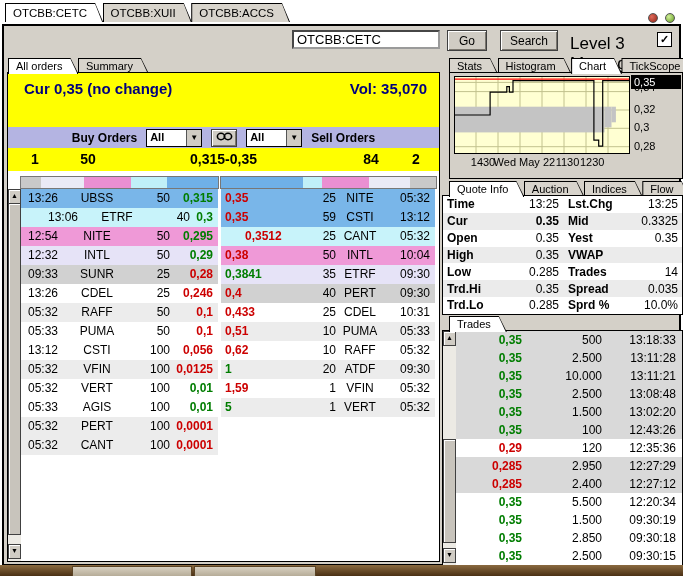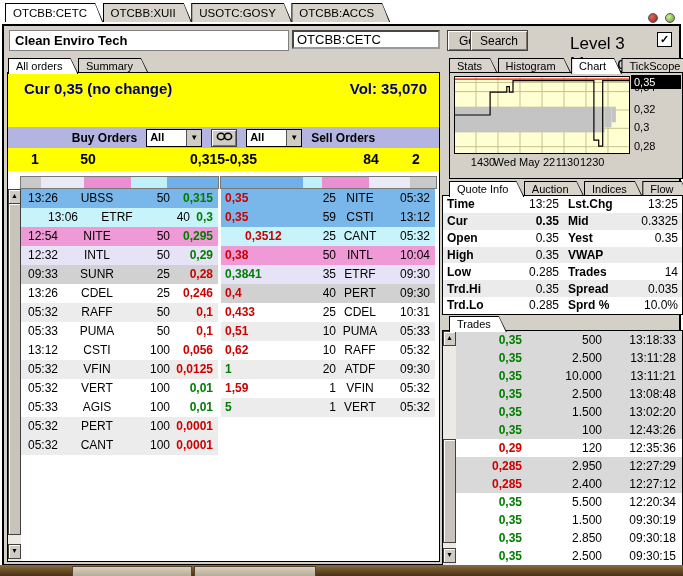--- a/index.html
+++ b/index.html
@@ -22,21 +22,21 @@
   #window{position:absolute;left:2px;top:24px;width:675px;height:538px;border:2px solid #000;background:#d4d0c8;}
   
   #company{position:absolute;left:5px;top:4px;width:273px;height:19px;background:#fff;border:1px solid #808080;
            font-size:13px;font-weight:bold;line-height:19px;padding-left:5px;}
   #symbol{position:absolute;left:288px;top:4px;width:138px;height:15px;border:2px inset #9a9a9a;
           font-family:"Liberation Sans",sans-serif;font-size:13px;padding:0 3px;}
   .btn3d{position:absolute;top:4px;height:21px;background:#d0ccc4;border:1px solid #404040;
          box-shadow:inset 1px 1px 0 #fff,inset -1px -1px 0 #7a766e;font-size:12px;
          font-family:"Liberation Sans",sans-serif;text-align:center;cursor:default;}
   #go{left:443px;width:40px;}
-  #search{left:466px;width:58px;}
+  #search{left:496px;width:58px;}
   #lvl3label{position:absolute;left:566px;top:8px;font-size:17px;}
   #lvl3box{position:absolute;left:653px;top:6px;width:13px;height:13px;background:#fff;border:1px solid #000;
            font-size:11px;font-weight:bold;line-height:13px;text-align:center;}
   
   #left-tabs{position:absolute;left:4px;top:30px;white-space:nowrap;}
   #left-panel{position:absolute;left:3px;top:46px;width:431px;height:488px;border:1px solid #000;background:#fff;}
   #yhead{position:absolute;left:0;top:0;right:0;height:54px;background:#ffff00;}
   #cur{position:absolute;left:16px;top:7px;font-size:15px;font-weight:bold;color:#00007d;}
   #vol{position:absolute;right:12px;top:7px;font-size:15px;font-weight:bold;color:#00007d;}
   #filterbar{position:absolute;left:0;top:54px;right:0;height:21px;background:#b4b4e2;
@@ -99,31 +99,29 @@
   .tkbtn{position:absolute;top:1px;height:9px;background:linear-gradient(#d8d0c0,#b6ac98);border:1px solid #5a4324;}
 </style>
 </head>
 <body>
 
 <div id="screen">
 
   <div id="tabbar">
     <div class="tab tt active"><span>OTCBB:CETC</span></div>
     <div class="tab tt"><span>OTCBB:XUII</span></div>
-    <div class="tab tt"><span>USOTC:GOSY</span></div>
     <div class="tab tt"><span>OTCBB:ACCS</span></div>
   </div>
   <div id="dots">
     <span class="dot red"></span>
     <span class="dot green"></span>
   </div>
 
   <div id="window">
 
-    <div id="company">Clean Enviro Tech</div>
     <input id="symbol" value="OTCBB:CETC" style="">
     <button id="go" class="btn3d"><span>Go</span></button>
     <button id="search" class="btn3d"><span>Search</span></button>
     <span id="lvl3label">Level 3 Montage</span>
     <span id="lvl3box"><span>✓</span></span>
 
     <div id="left-tabs">
       <div class="tab active"><span>All orders</span></div>
       <div class="tab"><span>Summary</span></div>
     </div>

